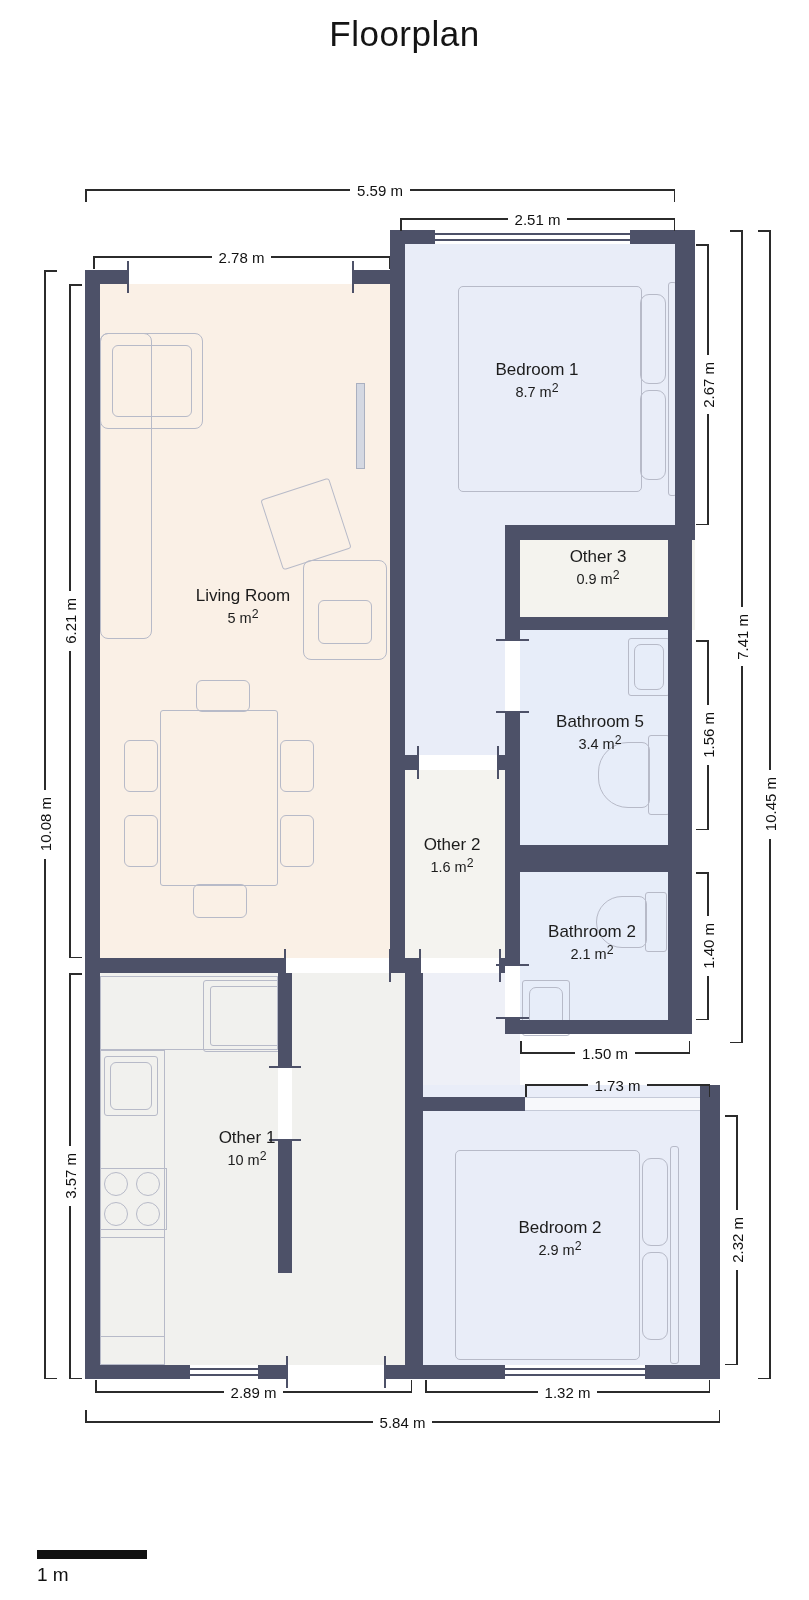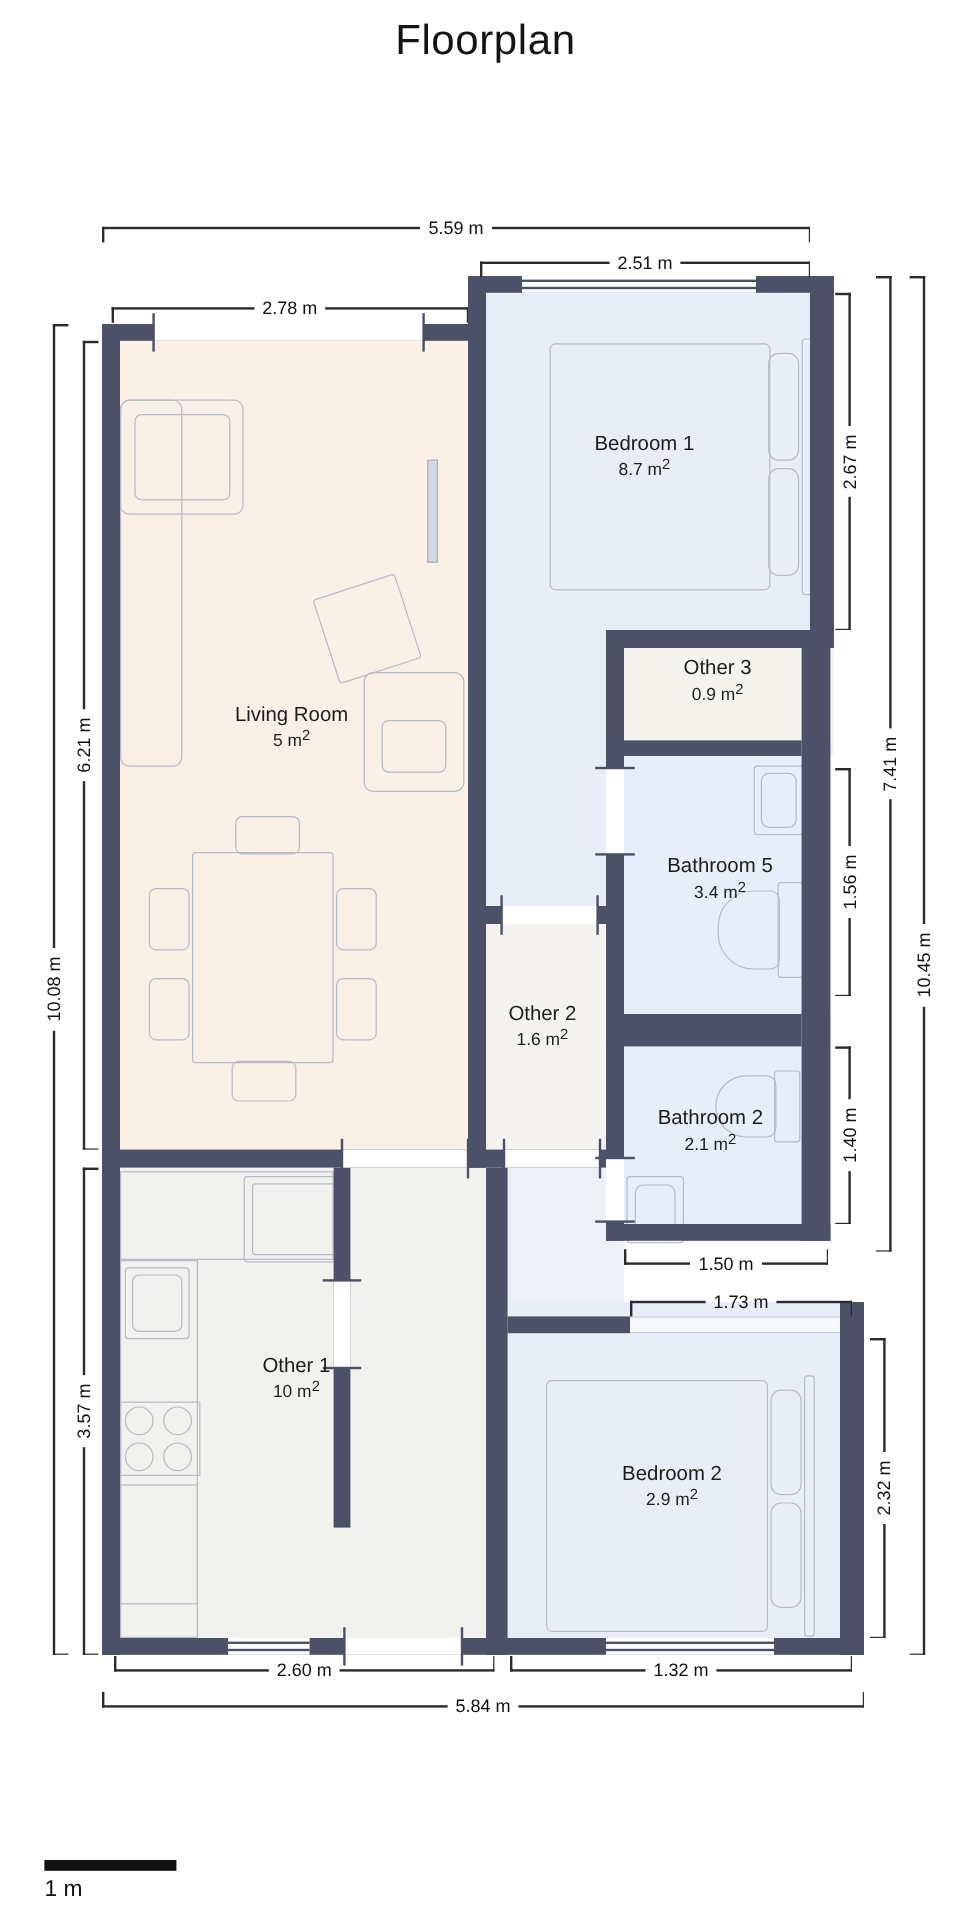--- a/index.html
+++ b/index.html
@@ -259,21 +259,21 @@
       <i class="dl"></i>
   </div>
   <div class="hdim cap-down" style="left:525px;top:1085px;width:185px;">
     <i class="dl"></i>
       <span class="dtext">1.73 m</span>
       <i class="dl"></i>
   </div>
 
   <div class="hdim cap-up" style="left:95px;top:1392px;width:317px;">
     <i class="dl"></i>
-      <span class="dtext">2.60 m</span>
+      <span class="dtext">2.89 m</span>
       <i class="dl"></i>
   </div>
   <div class="hdim cap-up" style="left:425px;top:1392px;width:285px;">
     <i class="dl"></i>
       <span class="dtext">1.32 m</span>
       <i class="dl"></i>
   </div>
   <div class="hdim cap-up" style="left:85px;top:1422px;width:635px;">
     <i class="dl"></i>
       <span class="dtext">5.84 m</span>

